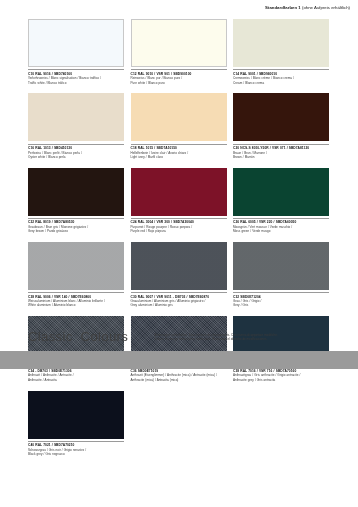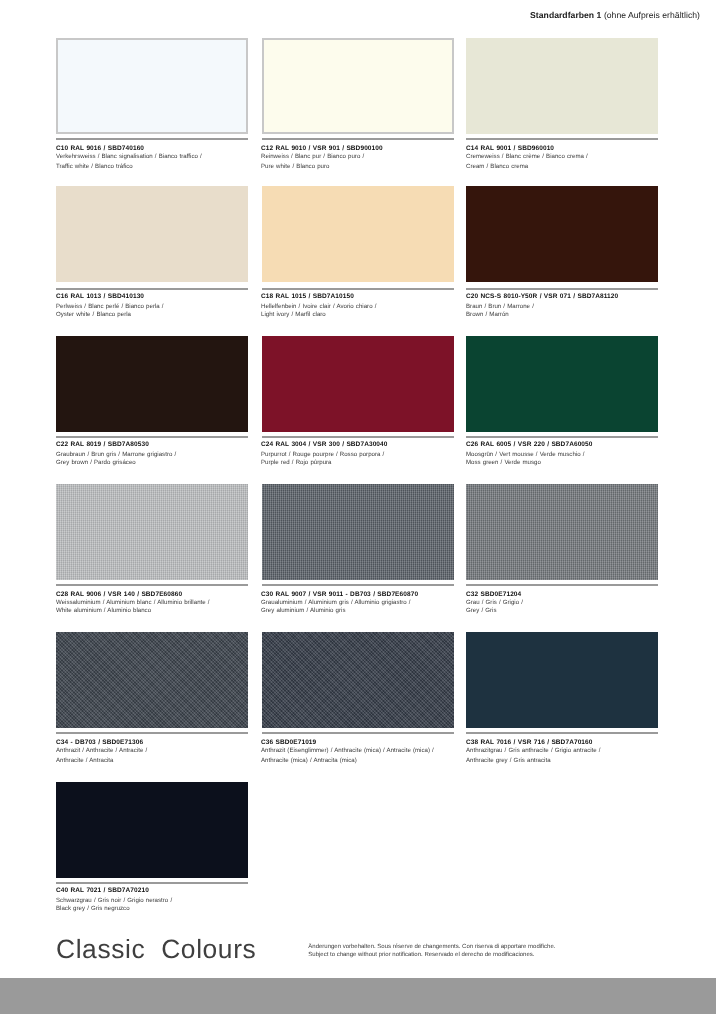--- a/index.html
+++ b/index.html
@@ -12,21 +12,21 @@
     height: 507px;
     overflow: hidden;
     font-family: "Liberation Sans", sans-serif;
     color: #1a1a1a;
     position: relative;
   }
 
   .page {
     position: relative;
     width: 358px;
-    height: 507px;
+    height: 369px;
     background: #ffffff;
     box-sizing: border-box;
   }
 
   
   .header {
     position: absolute;
     top: 6px;
     right: 8px;
     font-size: 4.3px;

